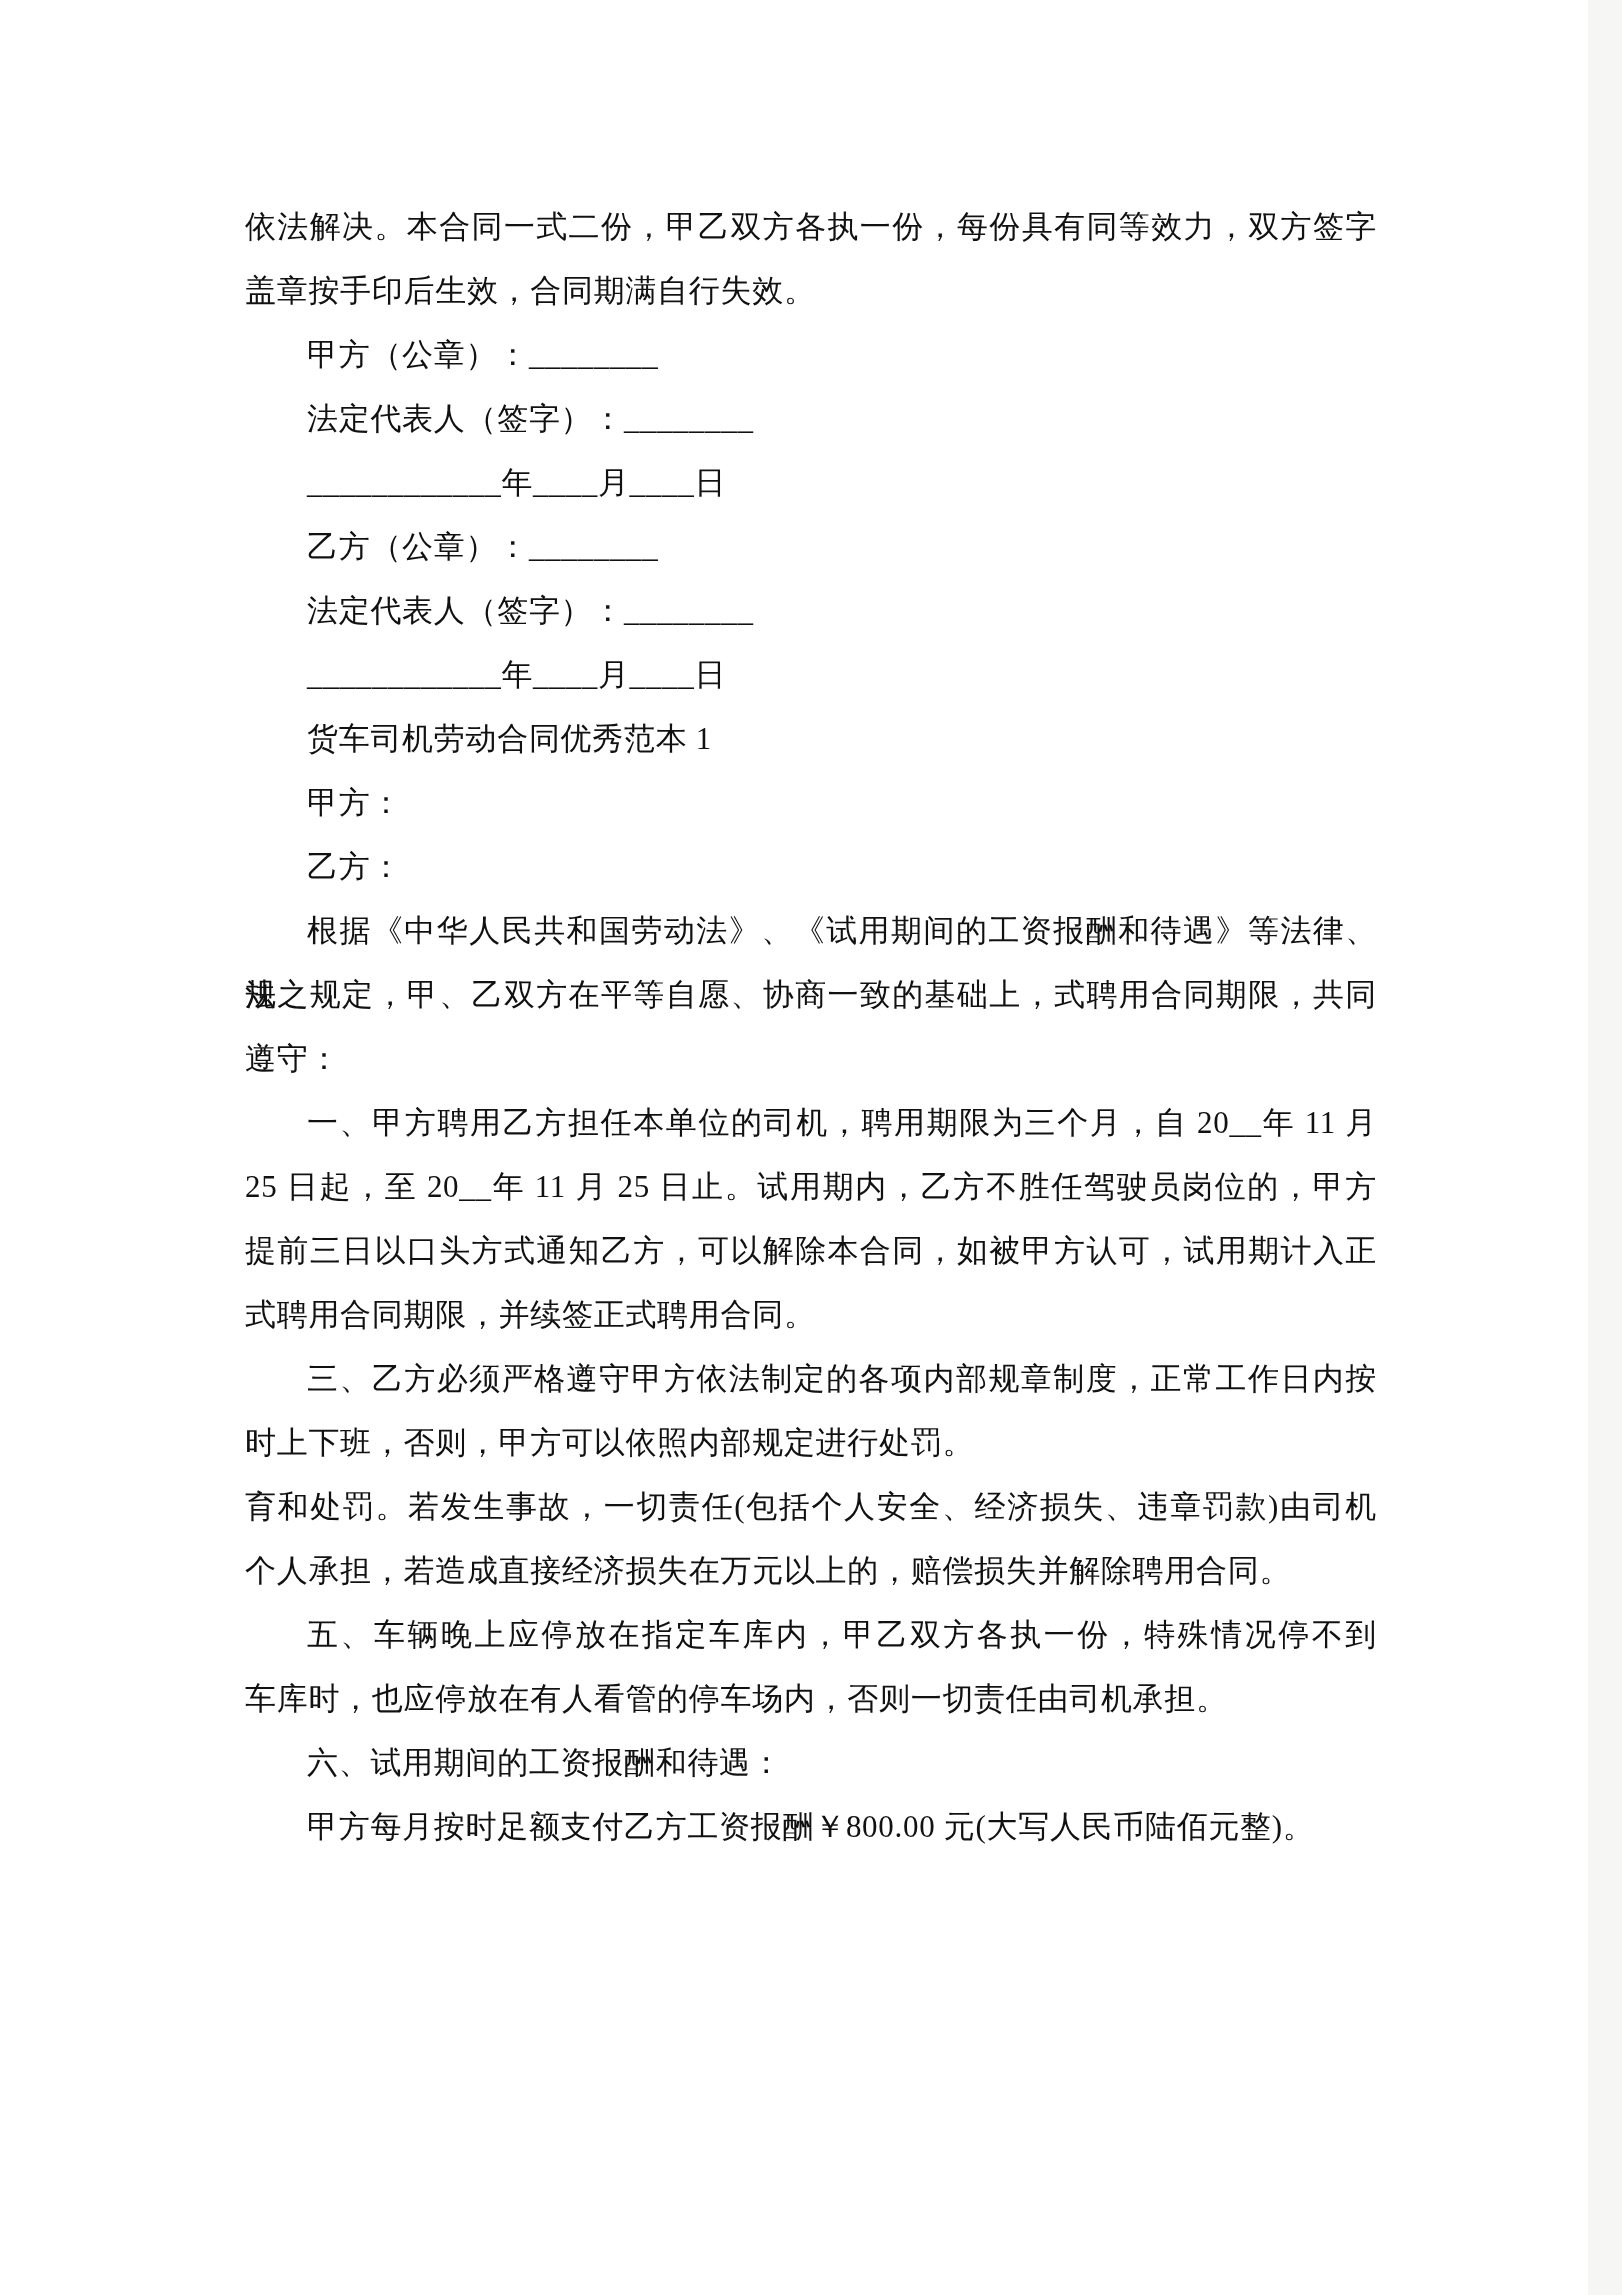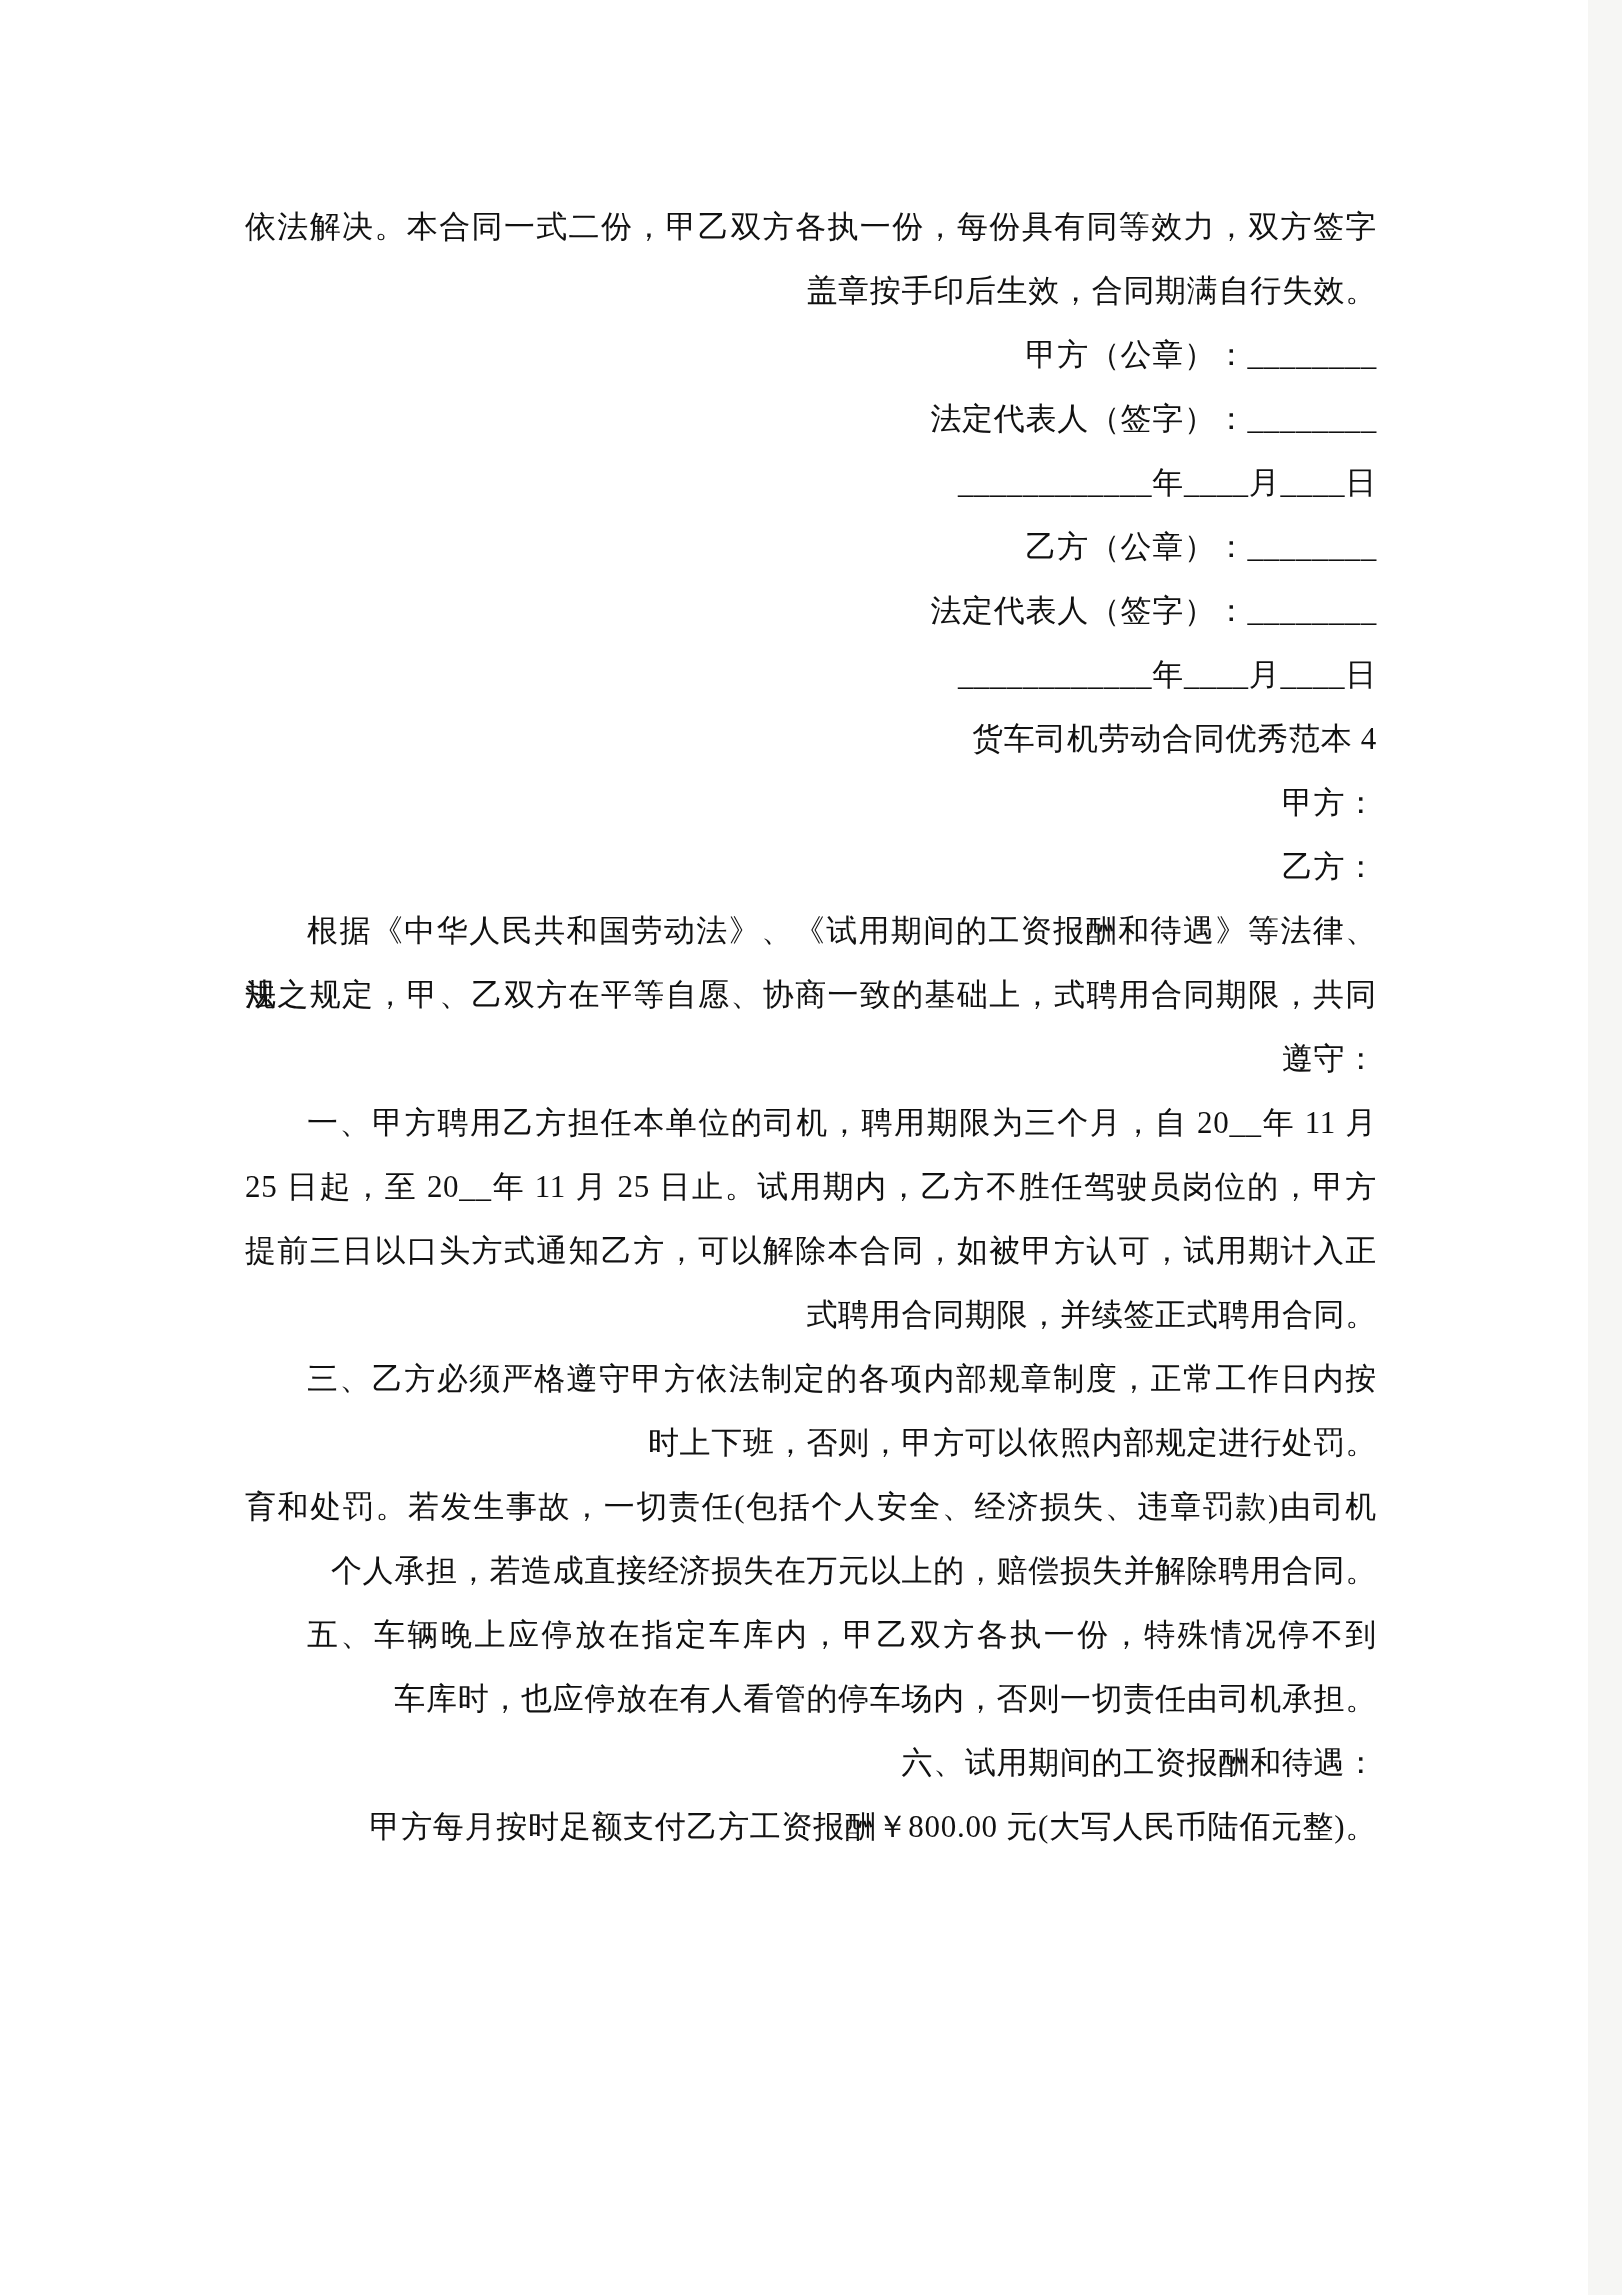--- a/index.html
+++ b/index.html
@@ -25,21 +25,21 @@
     width: 1132px;
     color: #111111;
     font-family: "Liberation Serif", "DejaVu Serif", serif;
     font-size: 31px;
     font-weight: 400;
   }
   .ln {
     height: 64px;
     line-height: 64px;
     white-space: pre;
-    text-align: right;
+    text-align: left;
     letter-spacing: 0.7px;
   }
   
   .jf {
     white-space: normal;
     text-align: justify;
     text-align-last: justify;
   }
   
   .ind {
@@ -52,21 +52,21 @@
 <div class="page">
   <div class="content">
     <div class="ln jf">依法解决。本合同一式二份，甲乙双方各执一份，每份具有同等效力，双方签字</div>
     <div class="ln">盖章按手印后生效，合同期满自行失效。</div>
     <div class="ln ind">甲方（公章）：________</div>
     <div class="ln ind">法定代表人（签字）：________</div>
     <div class="ln ind">____________年____月____日</div>
     <div class="ln ind">乙方（公章）：________</div>
     <div class="ln ind">法定代表人（签字）：________</div>
     <div class="ln ind">____________年____月____日</div>
-    <div class="ln ind">货车司机劳动合同优秀范本 4</div>
+    <div class="ln ind">货车司机劳动合同优秀范本 1</div>
     <div class="ln ind">甲方：</div>
     <div class="ln ind">乙方：</div>
     <div class="ln ind jf">根据《中华人民共和国劳动法》、《试用期间的工资报酬和待遇》等法律、法</div>
     <div class="ln jf">规之规定，甲、乙双方在平等自愿、协商一致的基础上，式聘用合同期限，共同</div>
     <div class="ln">遵守：</div>
     <div class="ln ind jf">一、甲方聘用乙方担任本单位的司机，聘用期限为三个月，自 20__年 11 月</div>
     <div class="ln jf">25 日起，至 20__年 11 月 25 日止。试用期内，乙方不胜任驾驶员岗位的，甲方</div>
     <div class="ln jf">提前三日以口头方式通知乙方，可以解除本合同，如被甲方认可，试用期计入正</div>
     <div class="ln">式聘用合同期限，并续签正式聘用合同。</div>
     <div class="ln ind jf">三、乙方必须严格遵守甲方依法制定的各项内部规章制度，正常工作日内按</div>

